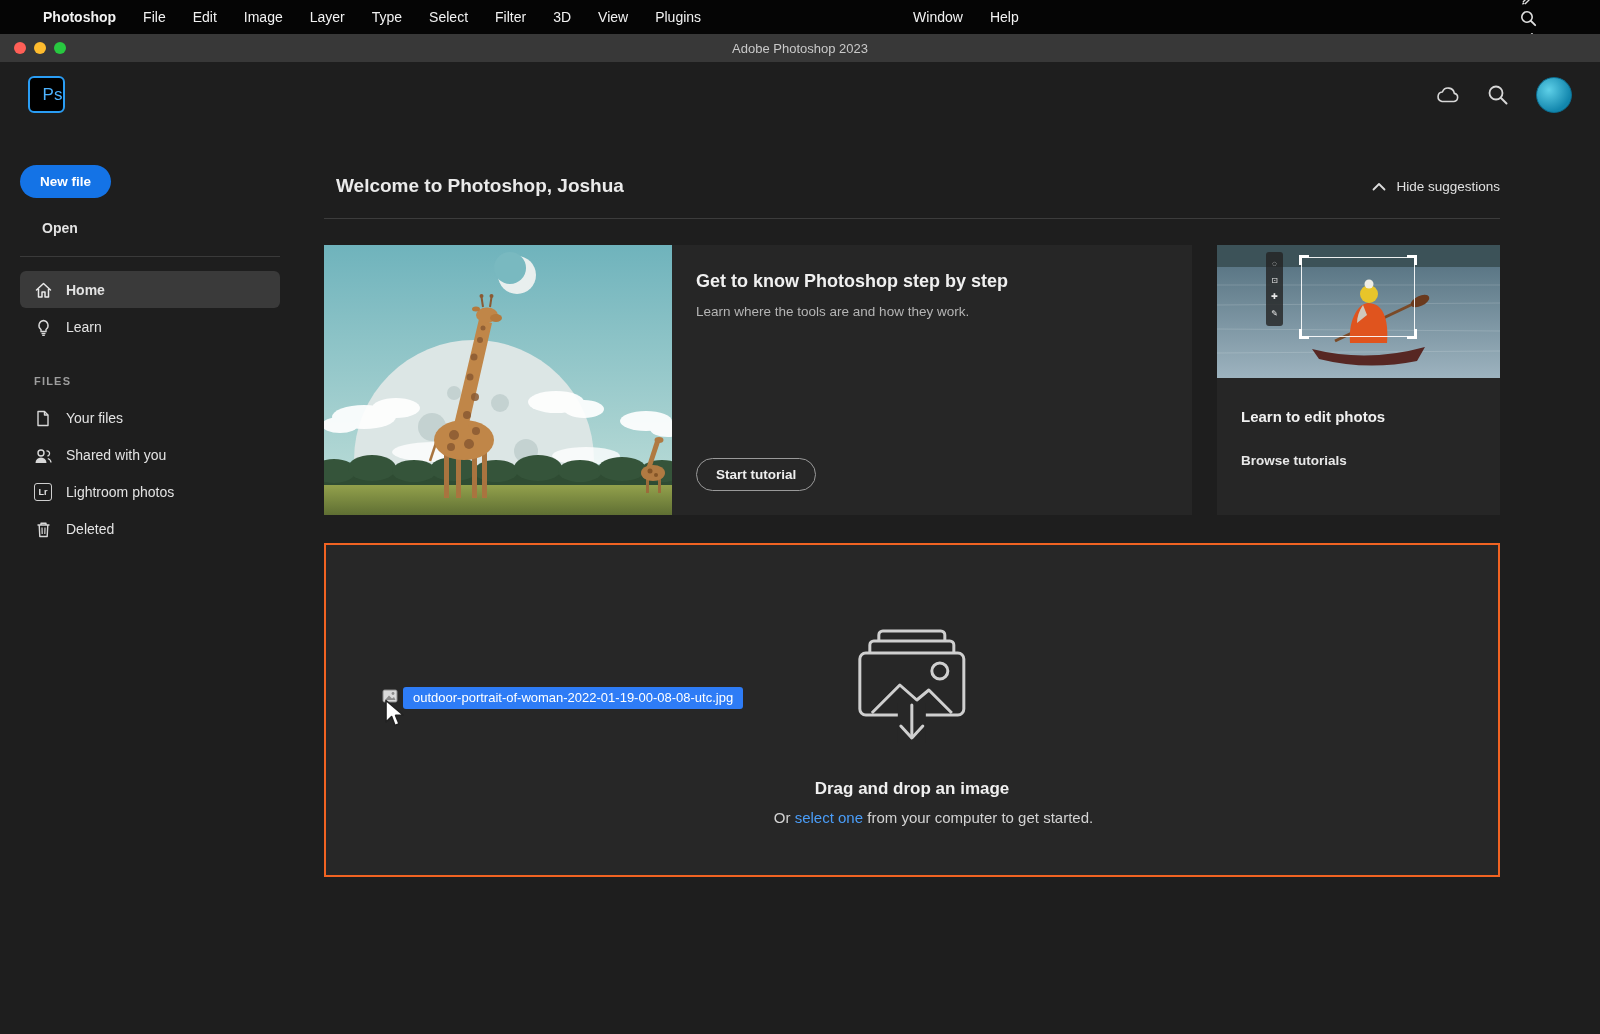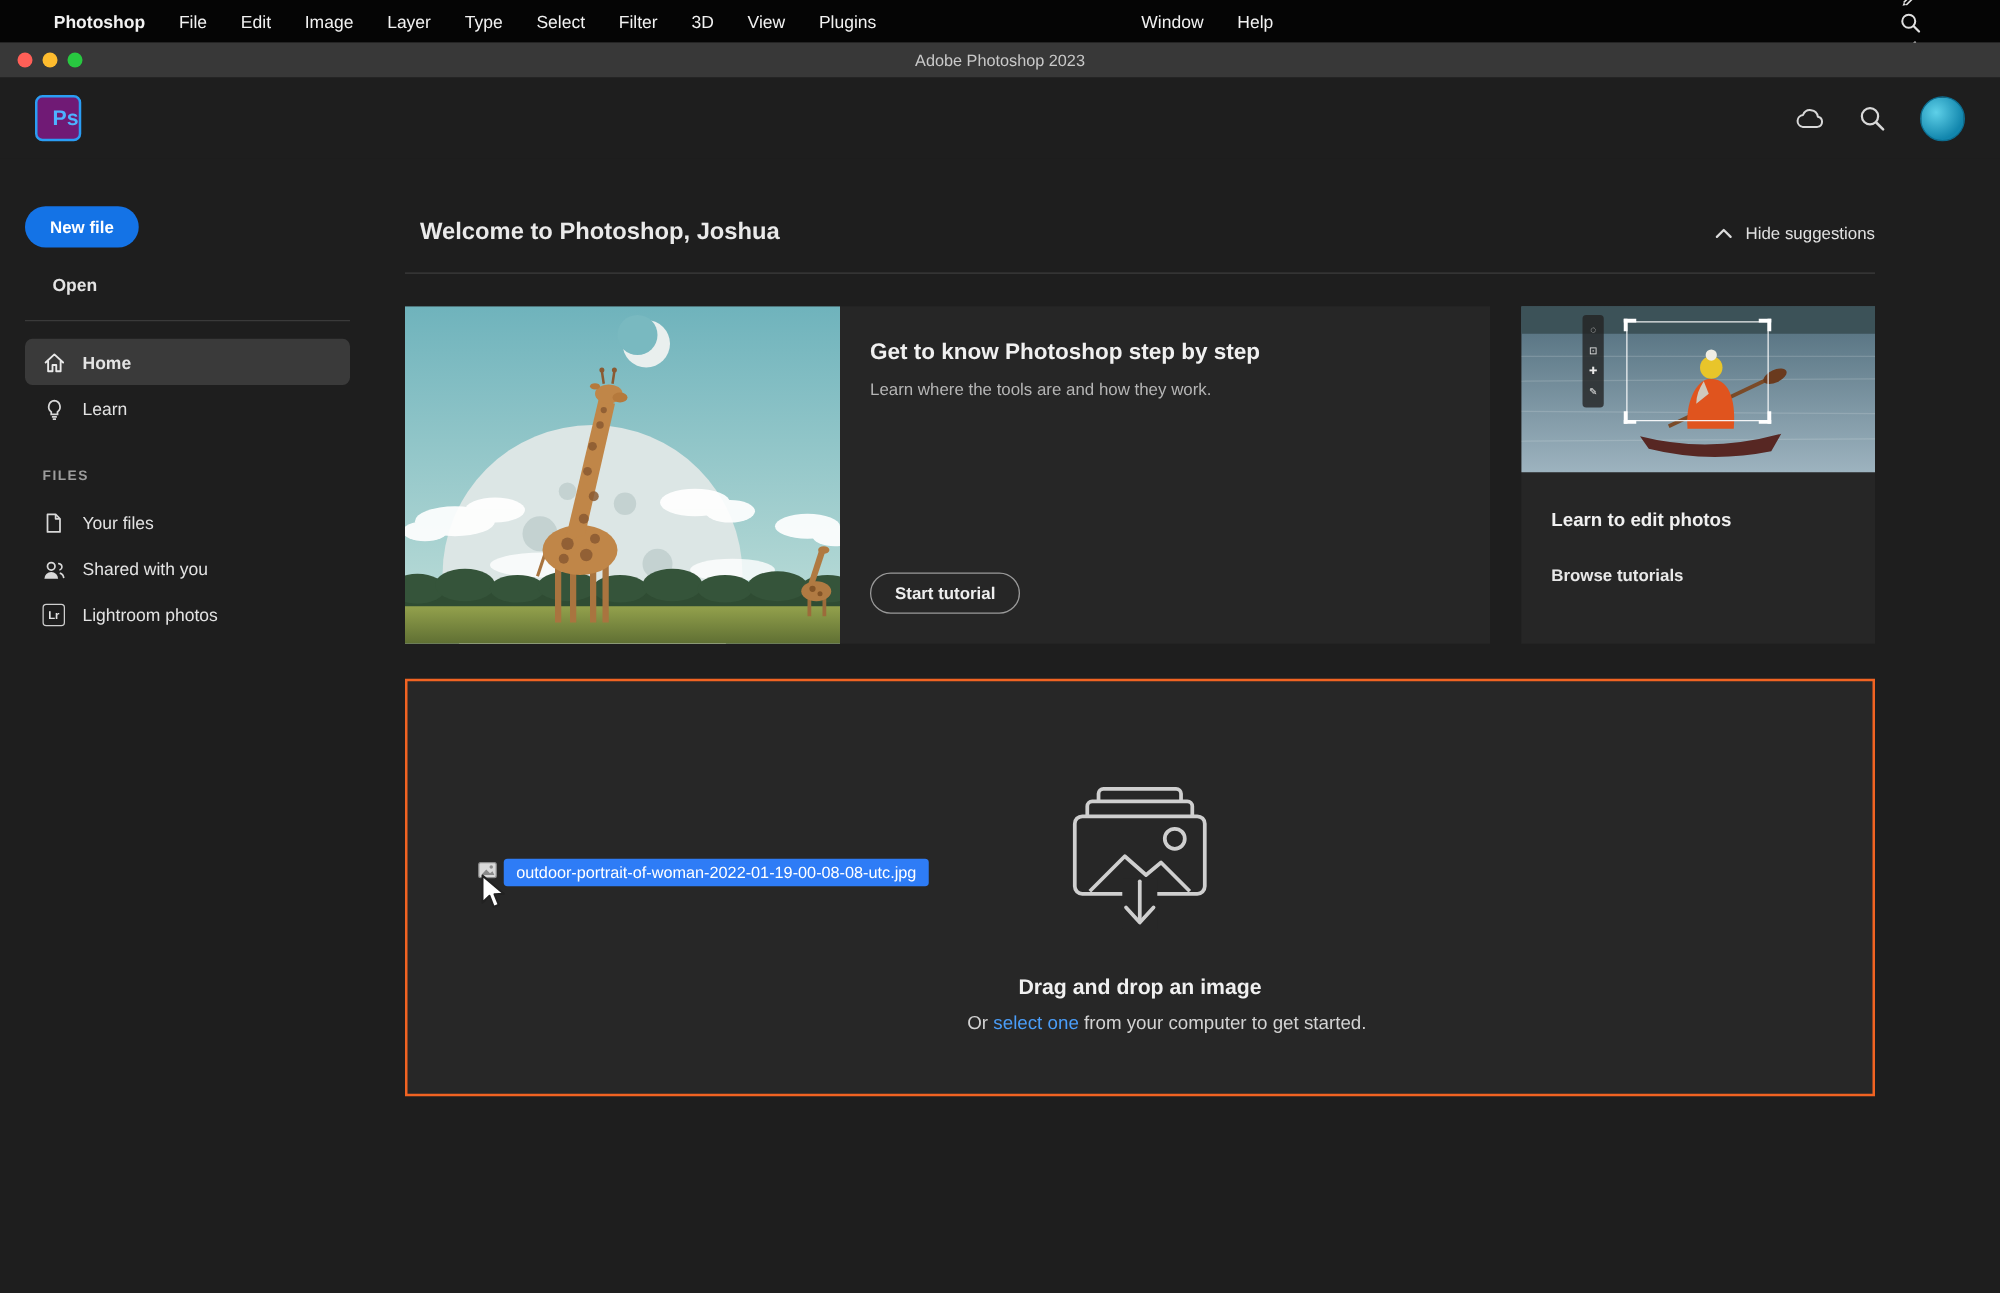--- a/index.html
+++ b/index.html
@@ -23,22 +23,22 @@
   
   .titlebar { position:absolute; top:34px; left:0; right:0; height:28px; background:#383838;
               display:flex; align-items:center; justify-content:center; color:#c9c9c9; font-size:13px; }
   .lights { position:absolute; left:14px; top:8px; display:flex; gap:8px; }
   .tl { width:12px; height:12px; border-radius:50%; }
   .tl.red { background:#ff5f57; } .tl.yellow { background:#febc2e; } .tl.green { background:#28c840; }
 
   
   .appheader { position:absolute; top:62px; left:0; right:0; height:65px; background:#1e1e1e;
                display:flex; align-items:center; padding:0 28px; }
-  .ps-logo { width:37px; height:37px; background:#701a75; border:2px solid #2a9df4; border-radius:6px;
-             color:#4db3ff; font-weight:bold; font-size:17px; display:flex; align-items:center; justify-content:center;padding-left:12px; }
+  .ps-logo { width:37px; height:37px; background:#000000; border:2px solid #2a9df4; border-radius:6px;
+             color:#4db3ff; font-weight:normal; font-size:17px; display:flex; align-items:center; justify-content:center;padding-left:12px; }
   .ah-right { margin-left:auto; display:flex; align-items:center; gap:26px; }
   .ah-ico { width:24px; height:24px; display:flex; align-items:center; justify-content:center; }
   .avatar { width:36px; height:36px; border-radius:50%;
             background:radial-gradient(circle at 35% 35%, #5ed0e8, #1286ad 70%); border:1px solid #0c6e91; }
 
   
   .sidebar { position:absolute; top:127px; left:0; bottom:0; width:300px; padding:38px 20px 0 20px; color:#e3e3e3; }
   .btn-newfile { display:inline-block; background:#1473e6; color:#ffffff; border:none; border-radius:17px;
                  font-size:13.5px; font-weight:bold; padding:9px 20px; cursor:pointer; font-family:inherit; }
   .side-open { margin:22px 0 0 22px; font-size:14px; font-weight:bold; cursor:pointer; }
@@ -233,20 +233,30 @@
             <path d="M13.8 10.5 A4.5 4.5 0 0 1 17 14.5" fill="none" stroke="#d8d8d8" stroke-width="1.3"></path>
           </svg>
       </span>
       <span>Shared with you</span>
     </div>
     <div class="nav-item">
       <span class="nav-ico">
         <span class="lr-badge">Lr</span>
       </span>
       <span>Lightroom photos</span>
+    </div>
+    <div class="nav-item">
+      <span class="nav-ico">
+        <svg width="15" height="17" viewBox="0 0 15 17">
+            <path d="M2 4 L13 4 M5 4 L5 2.2 L10 2.2 L10 4 M3.2 4 L3.8 15.5 L11.2 15.5 L11.8 4" fill="none" stroke="#d8d8d8" stroke-width="1.4" stroke-linejoin="round" stroke-linecap="round"></path>
+            <line x1="6" y1="6.5" x2="6.2" y2="13" stroke="#d8d8d8" stroke-width="1.2"></line>
+            <line x1="9" y1="6.5" x2="8.8" y2="13" stroke="#d8d8d8" stroke-width="1.2"></line>
+          </svg>
+      </span>
+      <span>Deleted</span>
     </div>
   </div>
 
   <div class="main">
 
     <div class="welcome-row">
       <div class="h1">Welcome to Photoshop, Joshua</div>
       <div class="hide-sug">
         <svg width="14" height="9" viewBox="0 0 14 9">
             <polyline points="1.5,7.5 7,2 12.5,7.5" fill="none" stroke="#dcdcdc" stroke-width="1.8" stroke-linecap="round" stroke-linejoin="round"></polyline>

